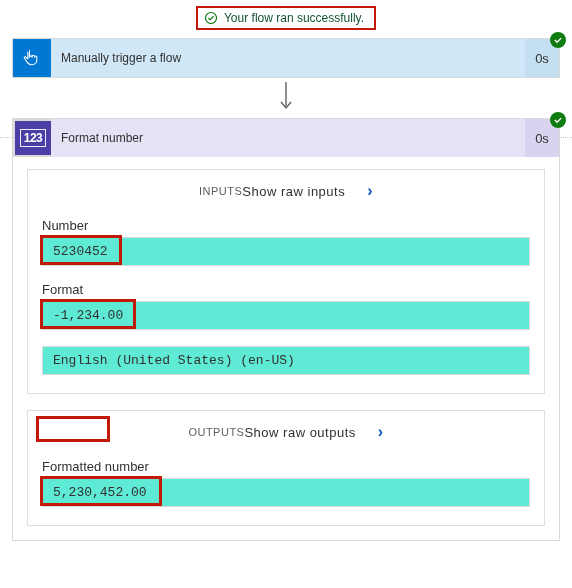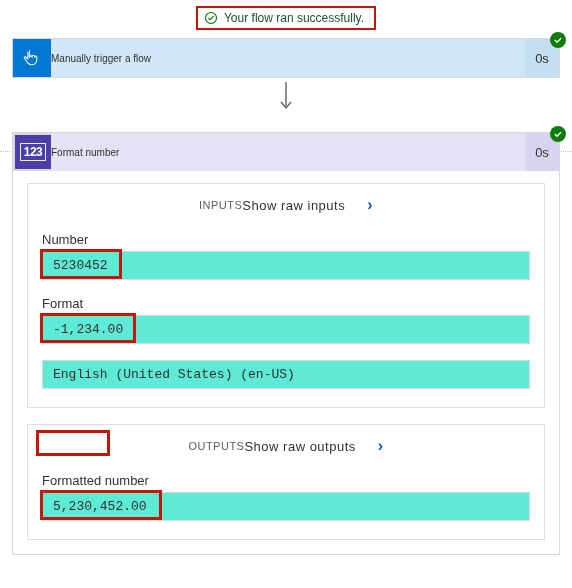--- a/index.html
+++ b/index.html
@@ -39,21 +39,22 @@
     align-items: center;
     height: 38px;
   }
   .card-icon {
     width: 38px; height: 38px;
     display:flex; align-items:center; justify-content:center;
     flex-shrink: 0;
   }
   .card-title {
     flex: 1;
-    font-size: 10px;
+    padding-left: 10px;
+    font-size: 12px;
   }
   .card-duration {
     width: 34px;
     text-align: center;
     font-size: 13px;
     color: #323130;
   }
   .trigger-card .card-header { background:#d0e7f7; }
   .trigger-card .card-icon { background:#0078d4; }
   .trigger-card .card-duration { background:#c4def2; height:38px; display:flex; align-items:center; justify-content:center;}
@@ -74,21 +75,21 @@
     align-items:center;
     position:relative;
   }
   .dotted-divider {
     position:absolute;
     left:0; right:0;
     top:50%;
     border-top:1px dotted #c8c8c8;
     z-index:0;
   }
-  .format-card { margin-top:16px; }
+  .format-card { margin-top:2px; }
   .panel-body {
     background:#fff;
     padding: 12px 14px 14px 14px;
   }
   .io-section {
     border:1px solid #e1dfdd;
     padding: 12px 14px 14px 14px;
     margin-bottom: 16px;
   }
   .io-header {

